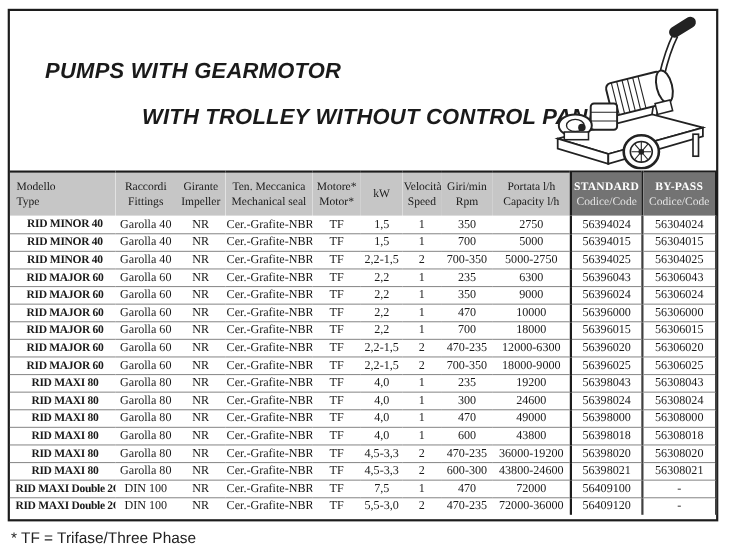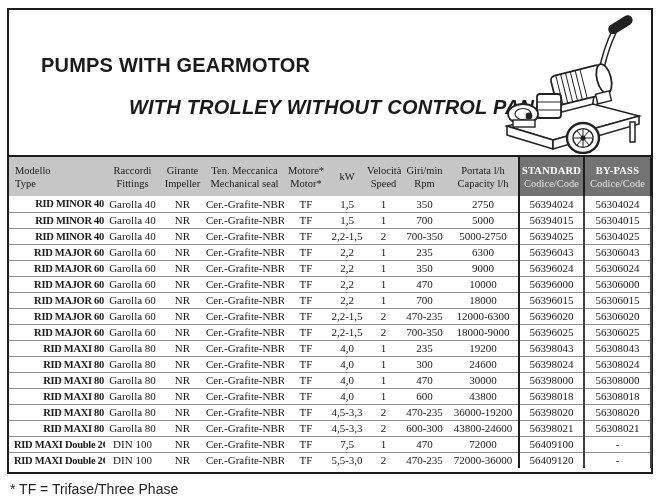--- a/index.html
+++ b/index.html
@@ -8,21 +8,21 @@
     font-family:"Liberation Sans",sans-serif;color:#1a1a1a;
     -webkit-font-smoothing:antialiased;
   }
   .page-box{
     position:absolute;left:7px;top:8px;width:646px;height:466px;
     border:2px solid #1c1c1c;background:#fff;box-sizing:border-box;
   }
   .title-area{position:relative;height:145px;}
   .title1{
     position:absolute;left:32px;top:44px;
-    font-size:20px;font-weight:bold;letter-spacing:.2px;
+    font-size:20px;font-weight:bold;font-style:italic;letter-spacing:.2px;
   }
   .title2{
     position:absolute;left:120px;top:86px;
     font-size:20px;font-weight:bold;font-style:italic;letter-spacing:.2px;
   }
   .pump-art{position:absolute;right:2px;top:0px;}
 
   table.spec{
     width:100%;border-collapse:collapse;table-layout:fixed;
     border-top:2px solid #1c1c1c;
@@ -41,21 +41,21 @@
     border-left:2px solid #1c1c1c;border-right:2px solid #1c1c1c;
   }
   thead th.dark .h1{font-weight:bold;letter-spacing:.2px;}
   thead th.dark .h2{color:#e3e3e3;}
   tbody td{
     background:#fff;height:16px;font-size:11px;text-align:center;
     border-bottom:1px solid #8f8f8f;padding:0 1px;
   }
   tbody tr:last-child td{border-bottom:none;}
   tbody td:first-child{
-    text-align:right;font-weight:bold;padding-left:5px;
+    text-align:center;font-weight:bold;padding-left:5px;
     font-size:10.5px;letter-spacing:-0.3px;
   }
   tbody td.code{border-left:2px solid #1c1c1c;border-right:2px solid #404040;}
 
   
   col.c1{width:96px}col.c2{width:55px}col.c3{width:45px}col.c4{width:79px}
   col.c5{width:44px}col.c6{width:38px}col.c7{width:35px}col.c8{width:47px}
   col.c9{width:71px}col.c10{width:65px}col.c11{width:67px}
 
   .footnote{
@@ -324,21 +324,21 @@
         </tr>
         <tr>
           <td>RID MAXI 80</td>
           <td>Garolla 80</td>
           <td>NR</td>
           <td>Cer.-Grafite-NBR</td>
           <td>TF</td>
           <td>4,0</td>
           <td>1</td>
           <td>470</td>
-          <td>30000</td>
+          <td>49000</td>
           <td class="code">56398000</td>
           <td class="code">56308000</td>
         </tr>
         <tr>
           <td>RID MAXI 80</td>
           <td>Garolla 80</td>
           <td>NR</td>
           <td>Cer.-Grafite-NBR</td>
           <td>TF</td>
           <td>4,0</td>

